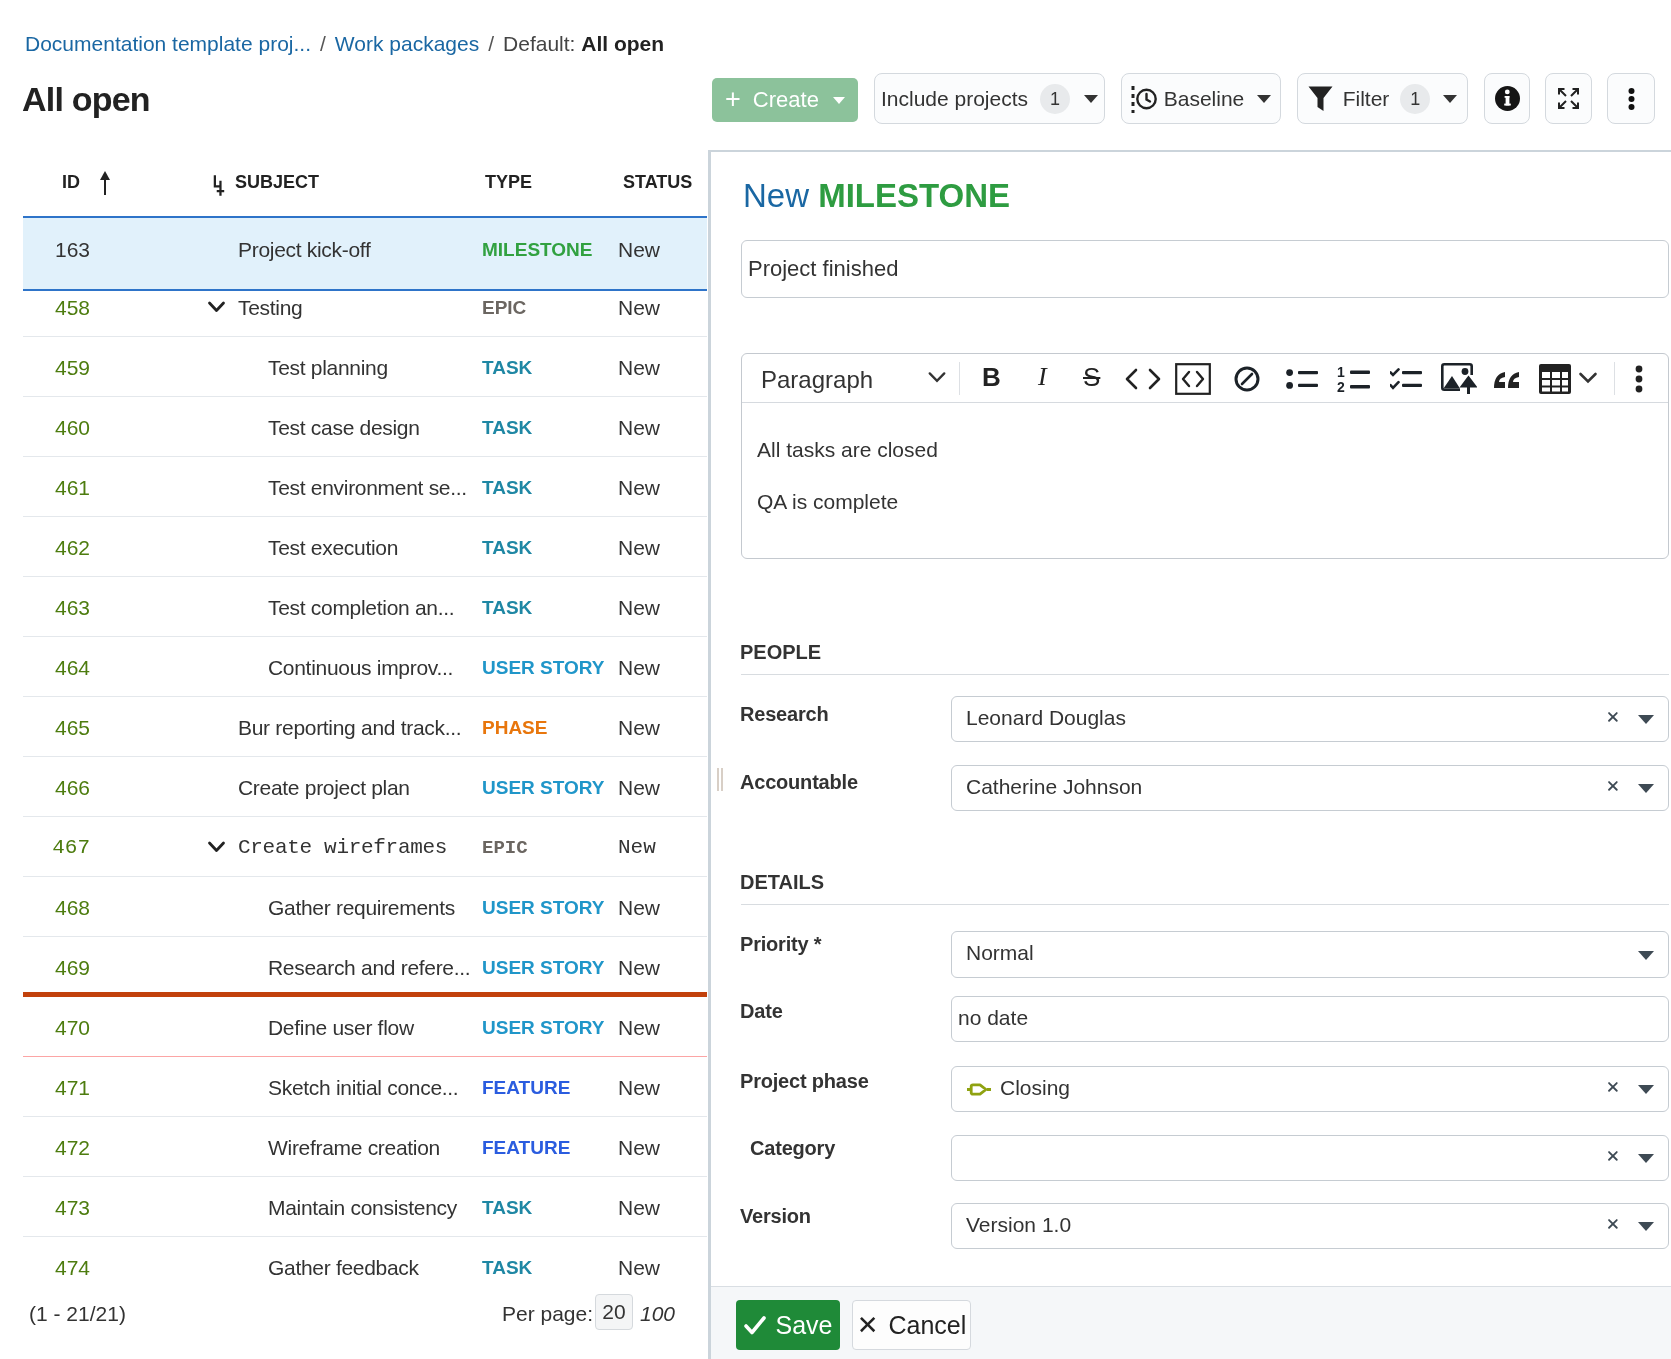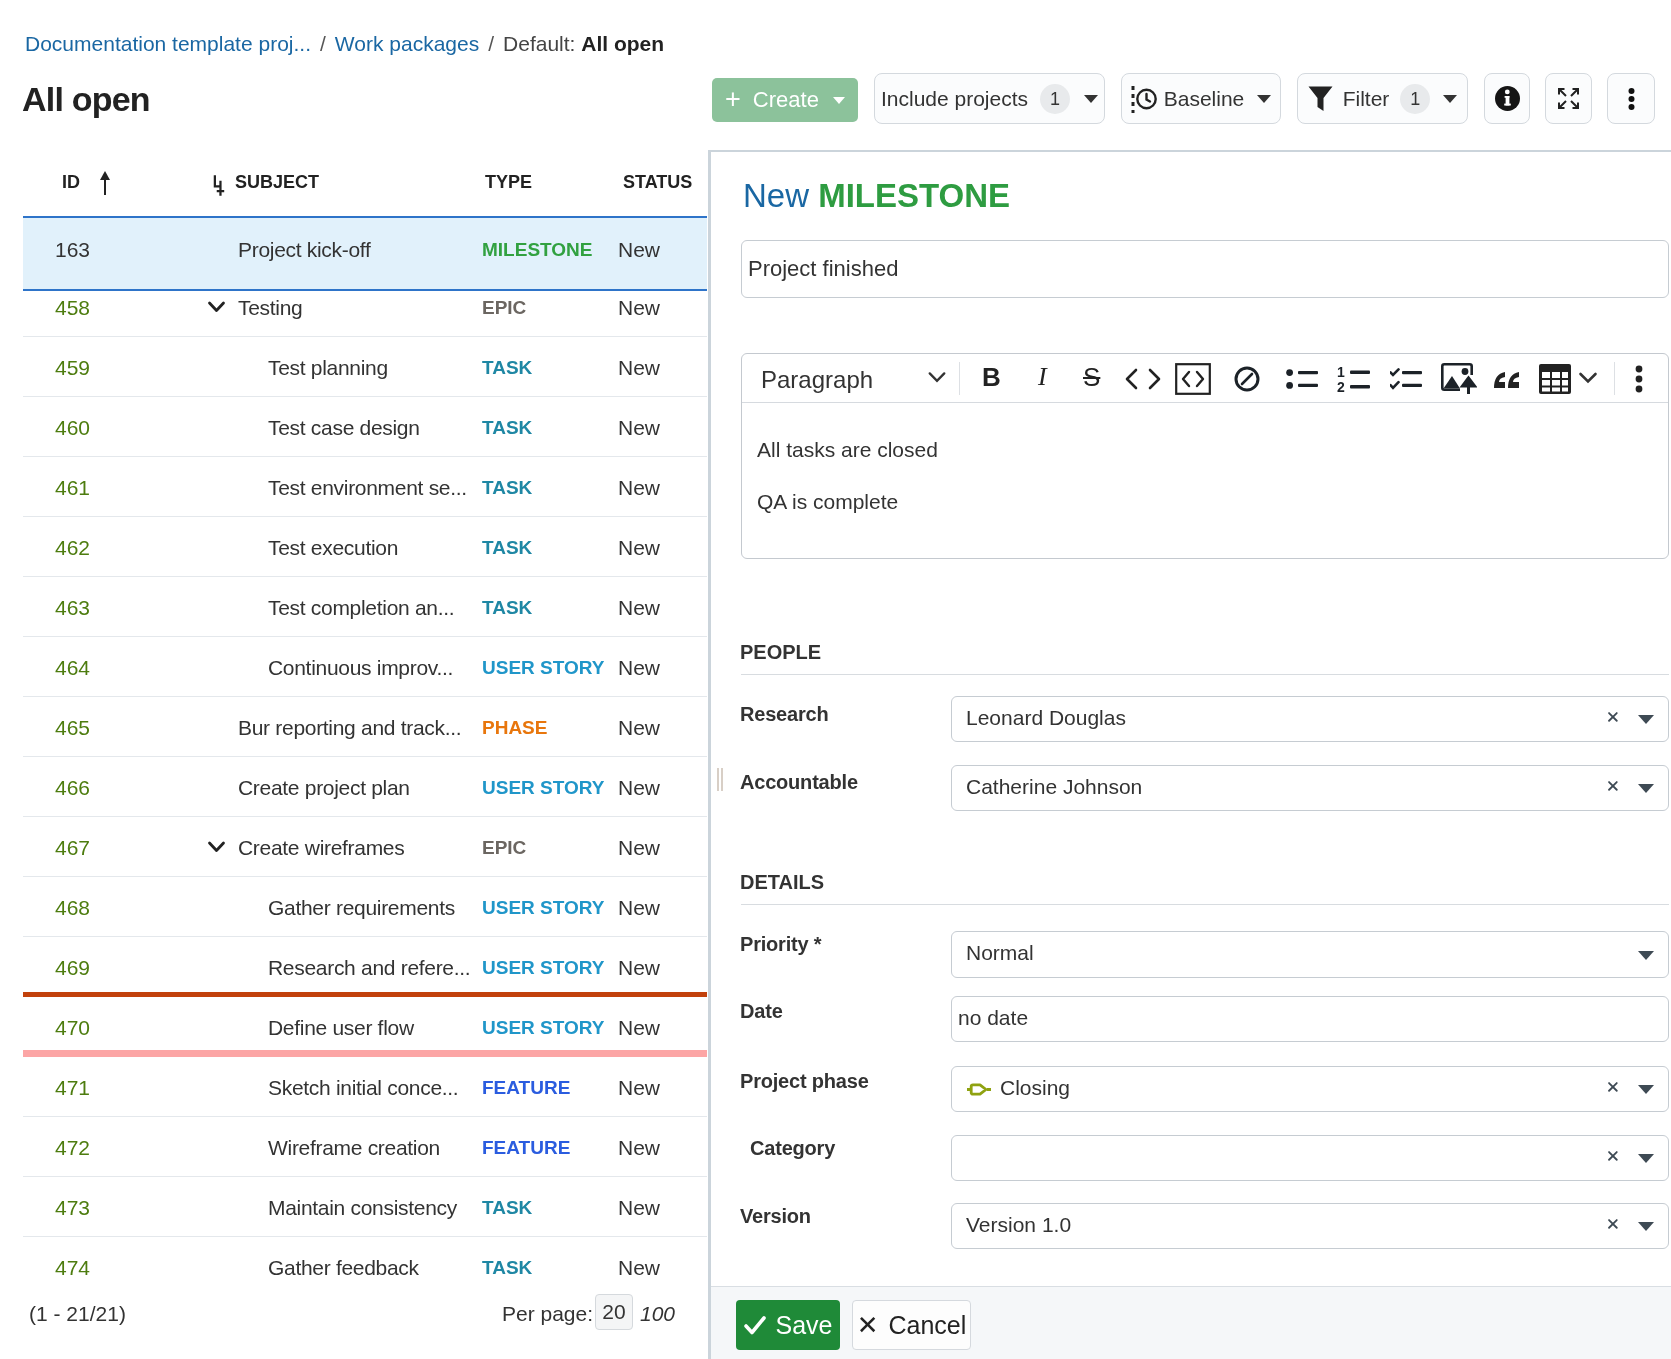--- a/index.html
+++ b/index.html
@@ -173,42 +173,42 @@
       <span class="sub" style="top:19px">Bur reporting and track...</span>
       <span class="typ t-ph" style="top:20px">PHASE</span>
       <span class="sta" style="top:19px">New</span>
     </div>
     <div class="row" style="top:597px;height:60px;border-bottom:1px solid #e4e8ec;">
       <span class="id" style="top:19px">466</span>
       <span class="sub" style="top:19px">Create project plan</span>
       <span class="typ t-us" style="top:20px">USER STORY</span>
       <span class="sta" style="top:19px">New</span>
     </div>
-    <div class="row" style="top:657px;height:60px;border-bottom:1px solid #e4e8ec;">
+    <div class="row" style="top:657px;height:60px;border-bottom:1px solid #e4e8ec;font-family:Liberation Mono, monospace;">
       <span class="id" style="top:19px">467</span>
       <svg class="chev" width="19" height="12" viewBox="0 0 19 12" style="top:24px">
         <path d="M2.5 2 L9.5 9.5 L16.5 2" stroke="#222" stroke-width="2.8" fill="none" stroke-linecap="round" stroke-linejoin="round"></path>
       </svg>
       <span class="sub" style="top:19px">Create wireframes</span>
       <span class="typ t-epic" style="top:20px">EPIC</span>
       <span class="sta" style="top:19px">New</span>
     </div>
     <div class="row" style="top:717px;height:60px;border-bottom:1px solid #e4e8ec;">
       <span class="id" style="top:19px">468</span>
       <span class="sub l1" style="top:19px">Gather requirements</span>
       <span class="typ t-us" style="top:20px">USER STORY</span>
       <span class="sta" style="top:19px">New</span>
     </div>
     <div class="row" style="top:777px;height:60px;border-bottom:5px solid #c2410c;">
       <span class="id" style="top:19px">469</span>
       <span class="sub l1" style="top:19px">Research and refere...</span>
       <span class="typ t-us" style="top:20px">USER STORY</span>
       <span class="sta" style="top:19px">New</span>
     </div>
-    <div class="row" style="top:837px;height:60px;border-bottom:7px solid #fca5a5;">
+    <div class="row" style="top:837px;height:60px;border-bottom:1px solid #fca5a5;">
       <span class="id" style="top:19px">470</span>
       <span class="sub l1" style="top:19px">Define user flow</span>
       <span class="typ t-us" style="top:20px">USER STORY</span>
       <span class="sta" style="top:19px">New</span>
     </div>
     <div class="row" style="top:897px;height:60px;border-bottom:1px solid #e4e8ec;">
       <span class="id" style="top:19px">471</span>
       <span class="sub l1" style="top:19px">Sketch initial conce...</span>
       <span class="typ t-feat" style="top:20px">FEATURE</span>
       <span class="sta" style="top:19px">New</span>

